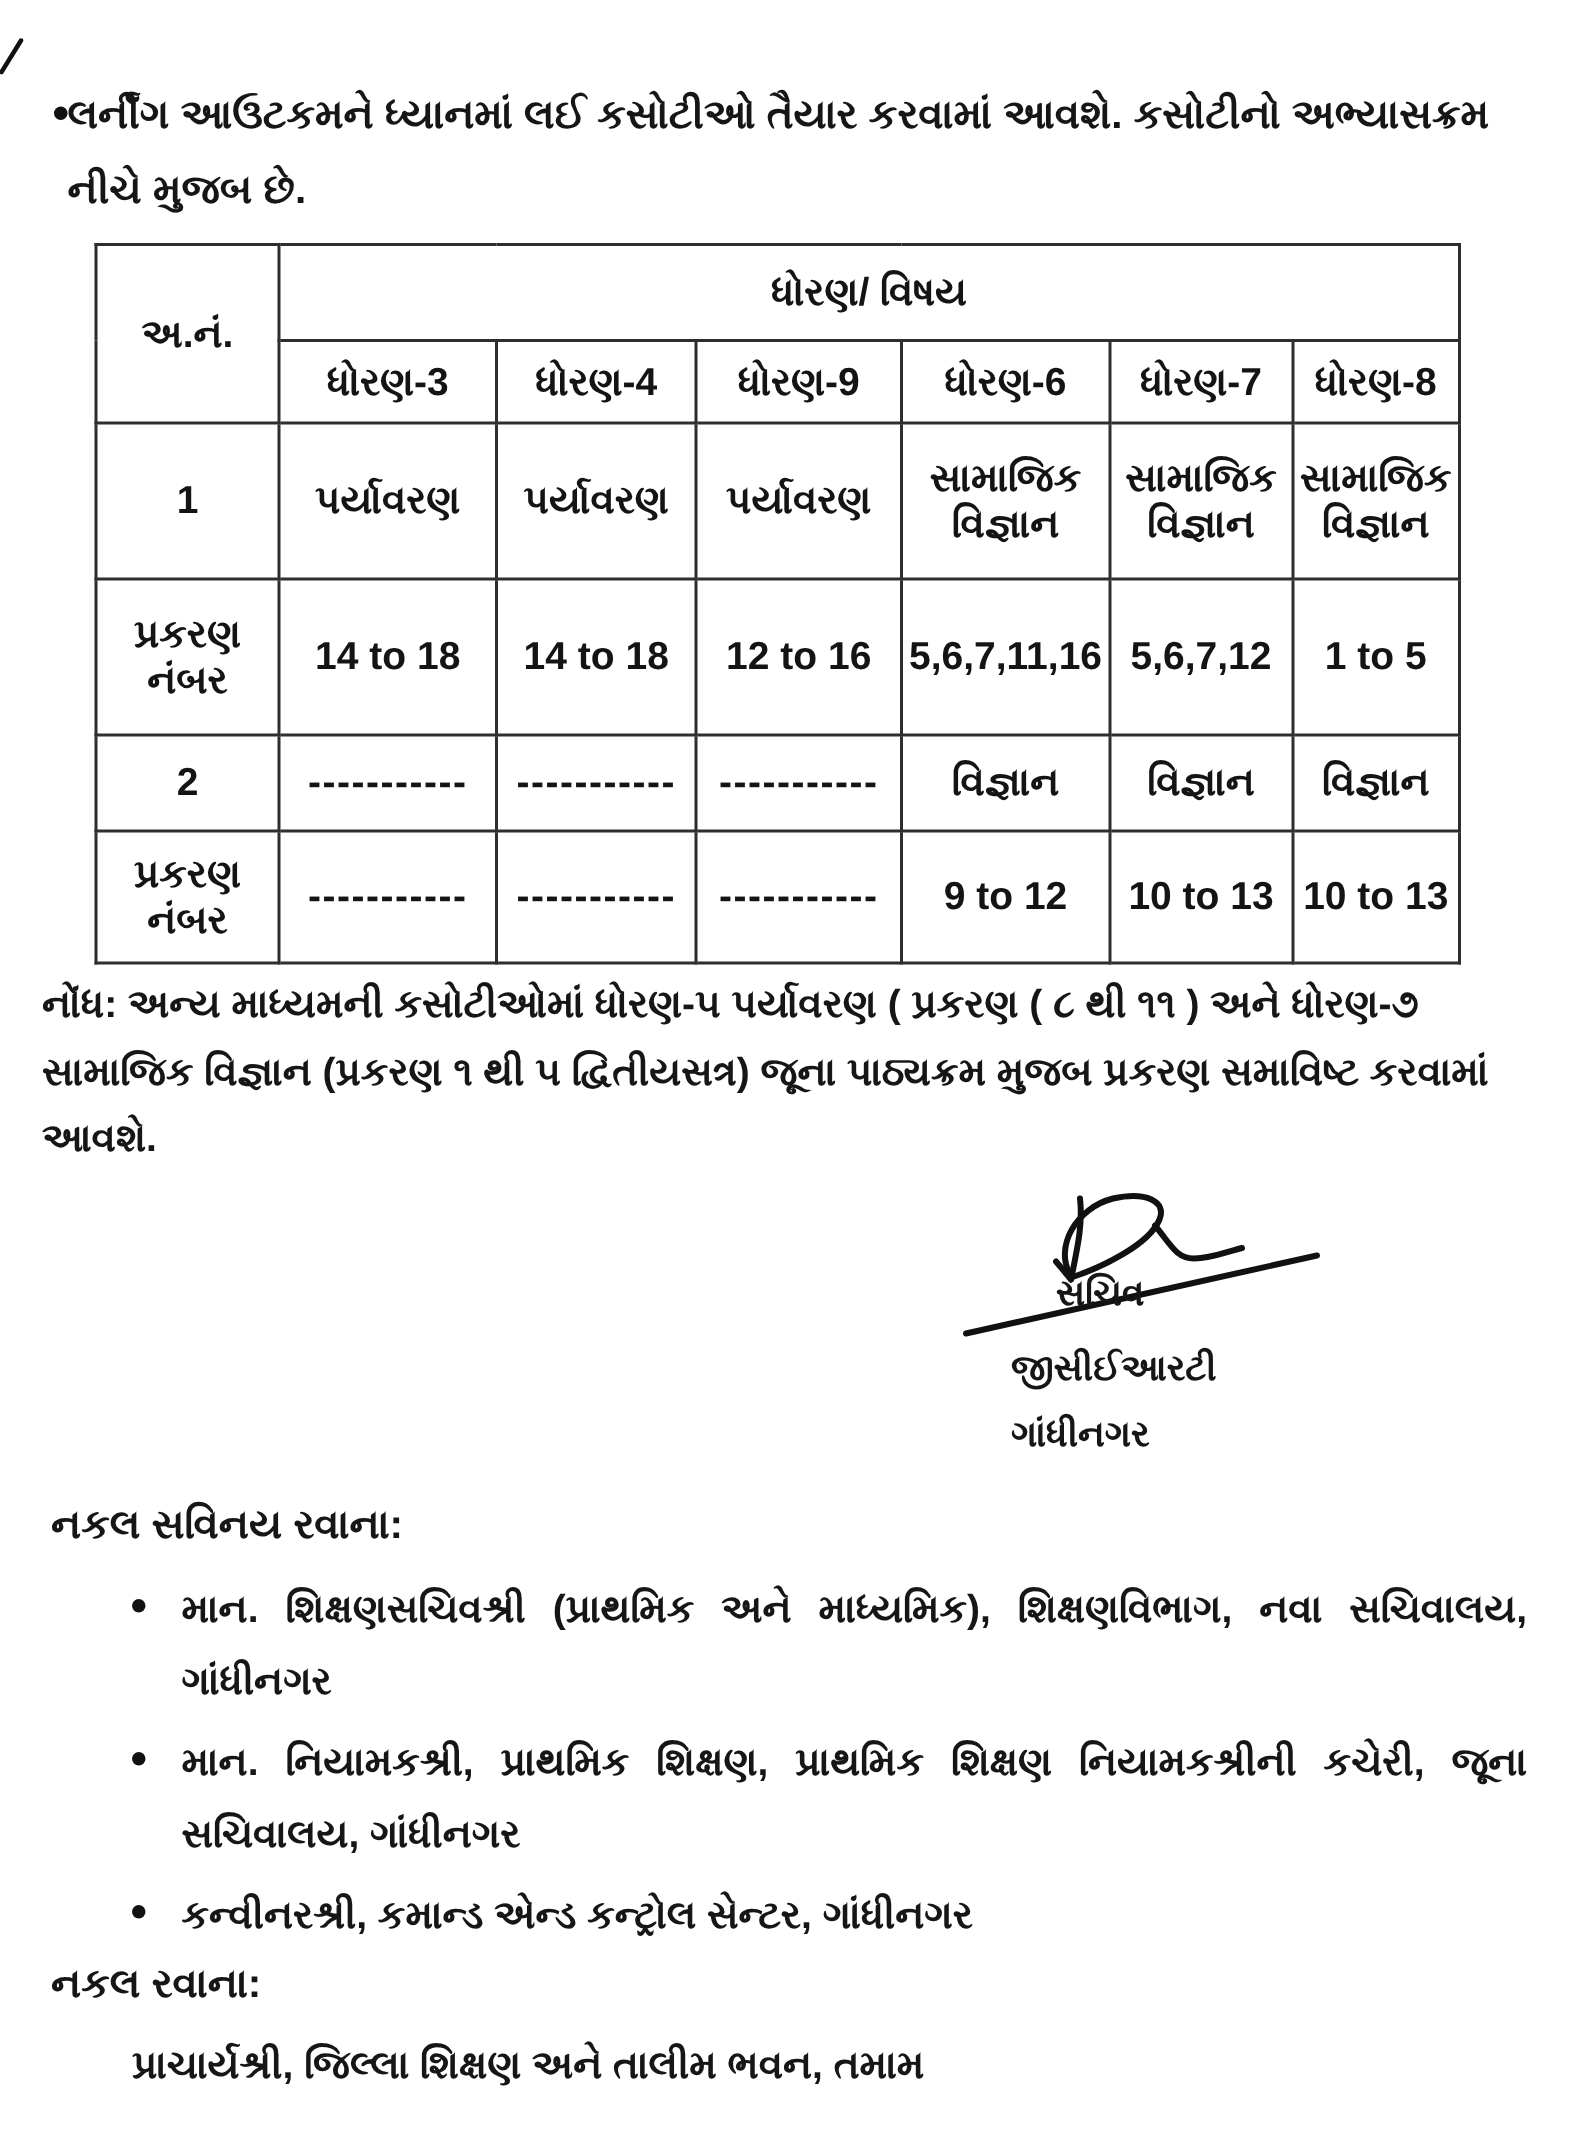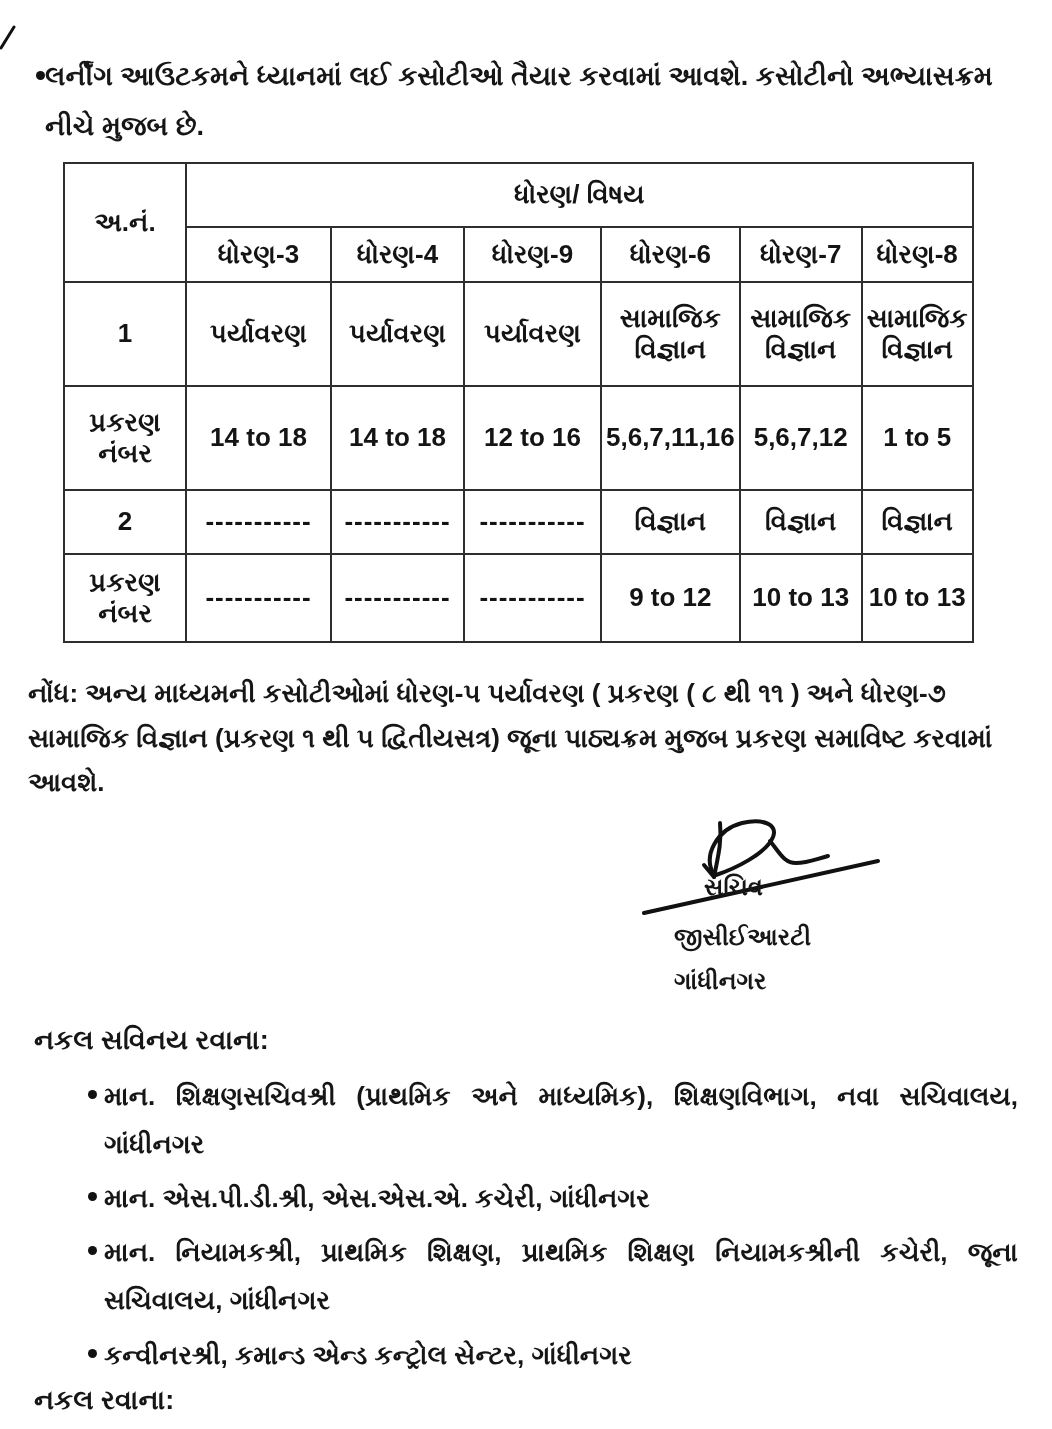--- a/index.html
+++ b/index.html
@@ -29,34 +29,34 @@
   }
   table.sched td, table.sched th {
     border:2px solid #2e2e2e; text-align:center; vertical-align:middle;
     padding:2px 4px; font-weight:600;
   }
   .c0{width:122px}.c1{width:145px}.c2{width:133px}.c3{width:137px}.c4{width:138px}.c5{width:122px}.c6{width:106px}
   .rh-a{height:64px}.rh-b{height:55px}.rh-1{height:104px}.rh-2{height:104px}.rh-3{height:64px}.rh-4{height:88px}
   .dashcell{ letter-spacing:1px; font-weight:700; }
 
   
-  .note { margin:28px 0 0 -8px; width:1010px; font-size:26px; font-weight:600; line-height:1.72; }
+  .note { margin:4px 0 0 -8px; width:1010px; font-size:26px; font-weight:600; line-height:1.72; }
 
   
   .sig-block { position:relative; height:208px; margin-top:6px; }
   .sig-svg { position:absolute; left:598px; top:2px; }
   .sig-line { position:absolute; text-align:left; font-size:24px; font-weight:600; }
   .sig-title { left:668px; top:62px;  width:170px; }
   .sig-org   { left:638px; top:112px; width:230px; }
   .sig-city  { left:638px; top:156px; width:230px; }
 
   
   .fwd-heading { font-size:27px; font-weight:600; margin:6px 0 0 -2px; }
   .fwd-list { margin:16px 0 2px 52px; }
-  .fwd-item { display:flex; gap:7px; width:930px; margin-bottom:6px; }
+  .fwd-item { display:flex; gap:24px; width:930px; margin-bottom:6px; }
   .fwd-item .dot { margin-top:18px; width:9px; height:9px; }
   .fwd-text { flex:1; font-size:26px; font-weight:600; line-height:1.85; text-align:justify; }
   .fwd-list.last { margin-top:14px; }
 </style>
 </head>
 <body>
 
 <div class="artifact">
   <svg width="16" height="26" viewBox="0 0 16 26">
       <path d="M1 24 L14 3" stroke="#111" stroke-width="3" fill="none" stroke-linecap="round"></path>
@@ -151,24 +151,20 @@
 
   <div class="fwd-heading">નકલ સવિનય રવાના:</div>
 
   <div class="fwd-list">
     <div class="fwd-item">
       <span class="dot"></span>
       <span class="fwd-text">માન. શિક્ષણસચિવશ્રી (પ્રાથમિક અને માધ્યમિક), શિક્ષણવિભાગ, નવા સચિવાલય, ગાંધીનગર</span>
     </div>
     <div class="fwd-item">
       <span class="dot"></span>
-      <span class="fwd-text">માન. એસ.પી.ડી.શ્રી, એસ.એસ.એ. કચેરી, ગાંધીનગર</span>
-    </div>
-    <div class="fwd-item">
-      <span class="dot"></span>
       <span class="fwd-text">માન. નિયામકશ્રી, પ્રાથમિક શિક્ષણ, પ્રાથમિક શિક્ષણ નિયામકશ્રીની કચેરી, જૂના સચિવાલય, ગાંધીનગર</span>
     </div>
     <div class="fwd-item">
       <span class="dot"></span>
       <span class="fwd-text">કન્વીનરશ્રી, કમાન્ડ એન્ડ કન્ટ્રોલ સેન્ટર, ગાંધીનગર</span>
     </div>
   </div>
 
   <div class="fwd-heading">નકલ રવાના:</div>
 

